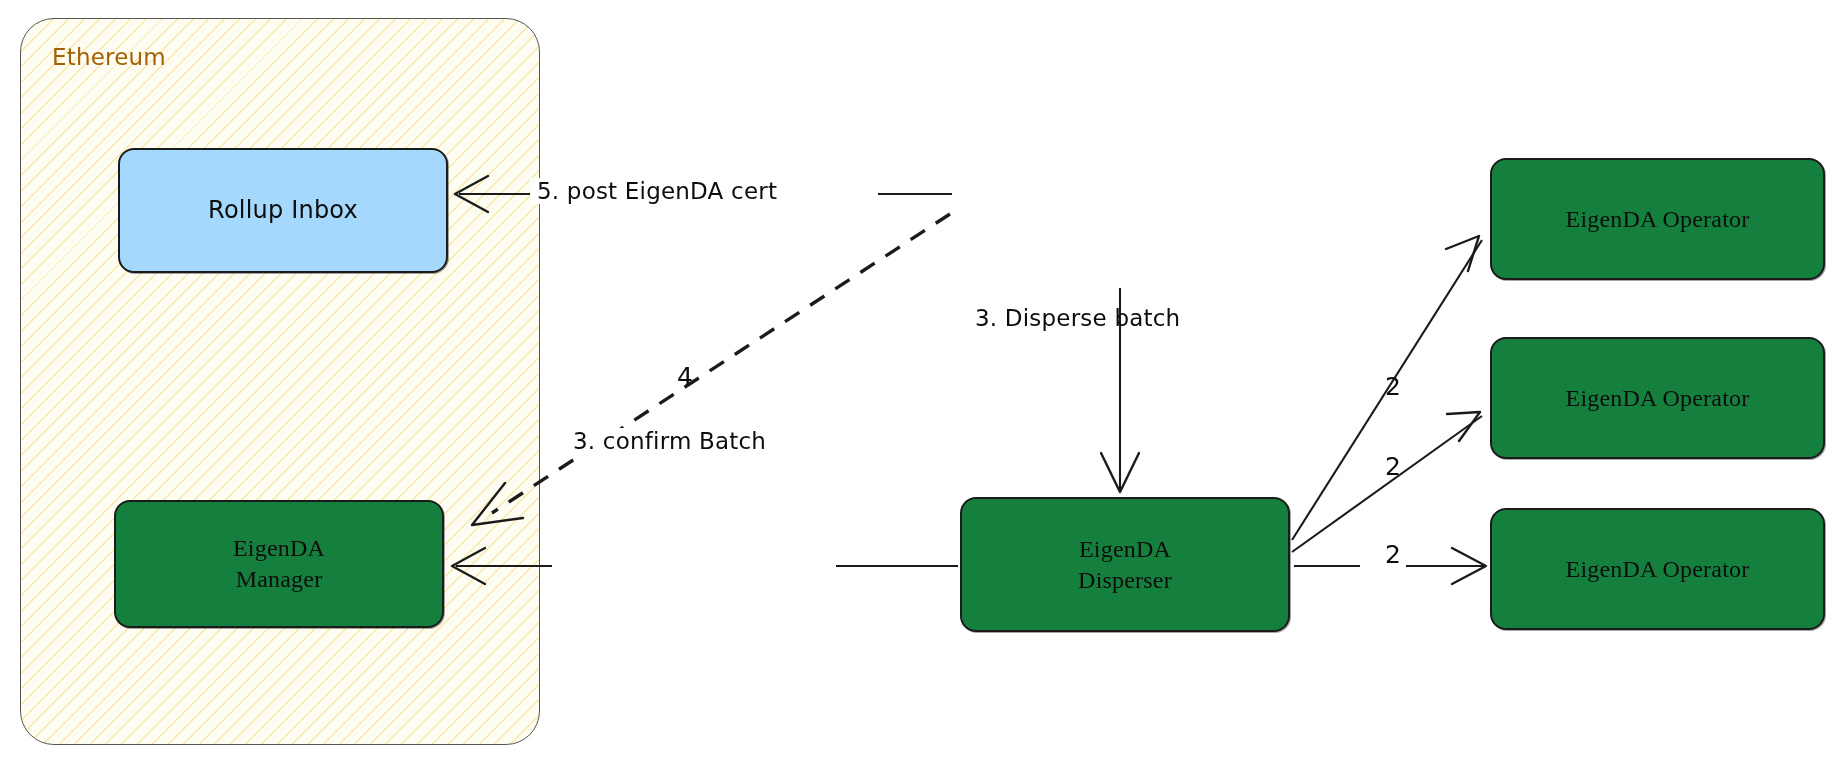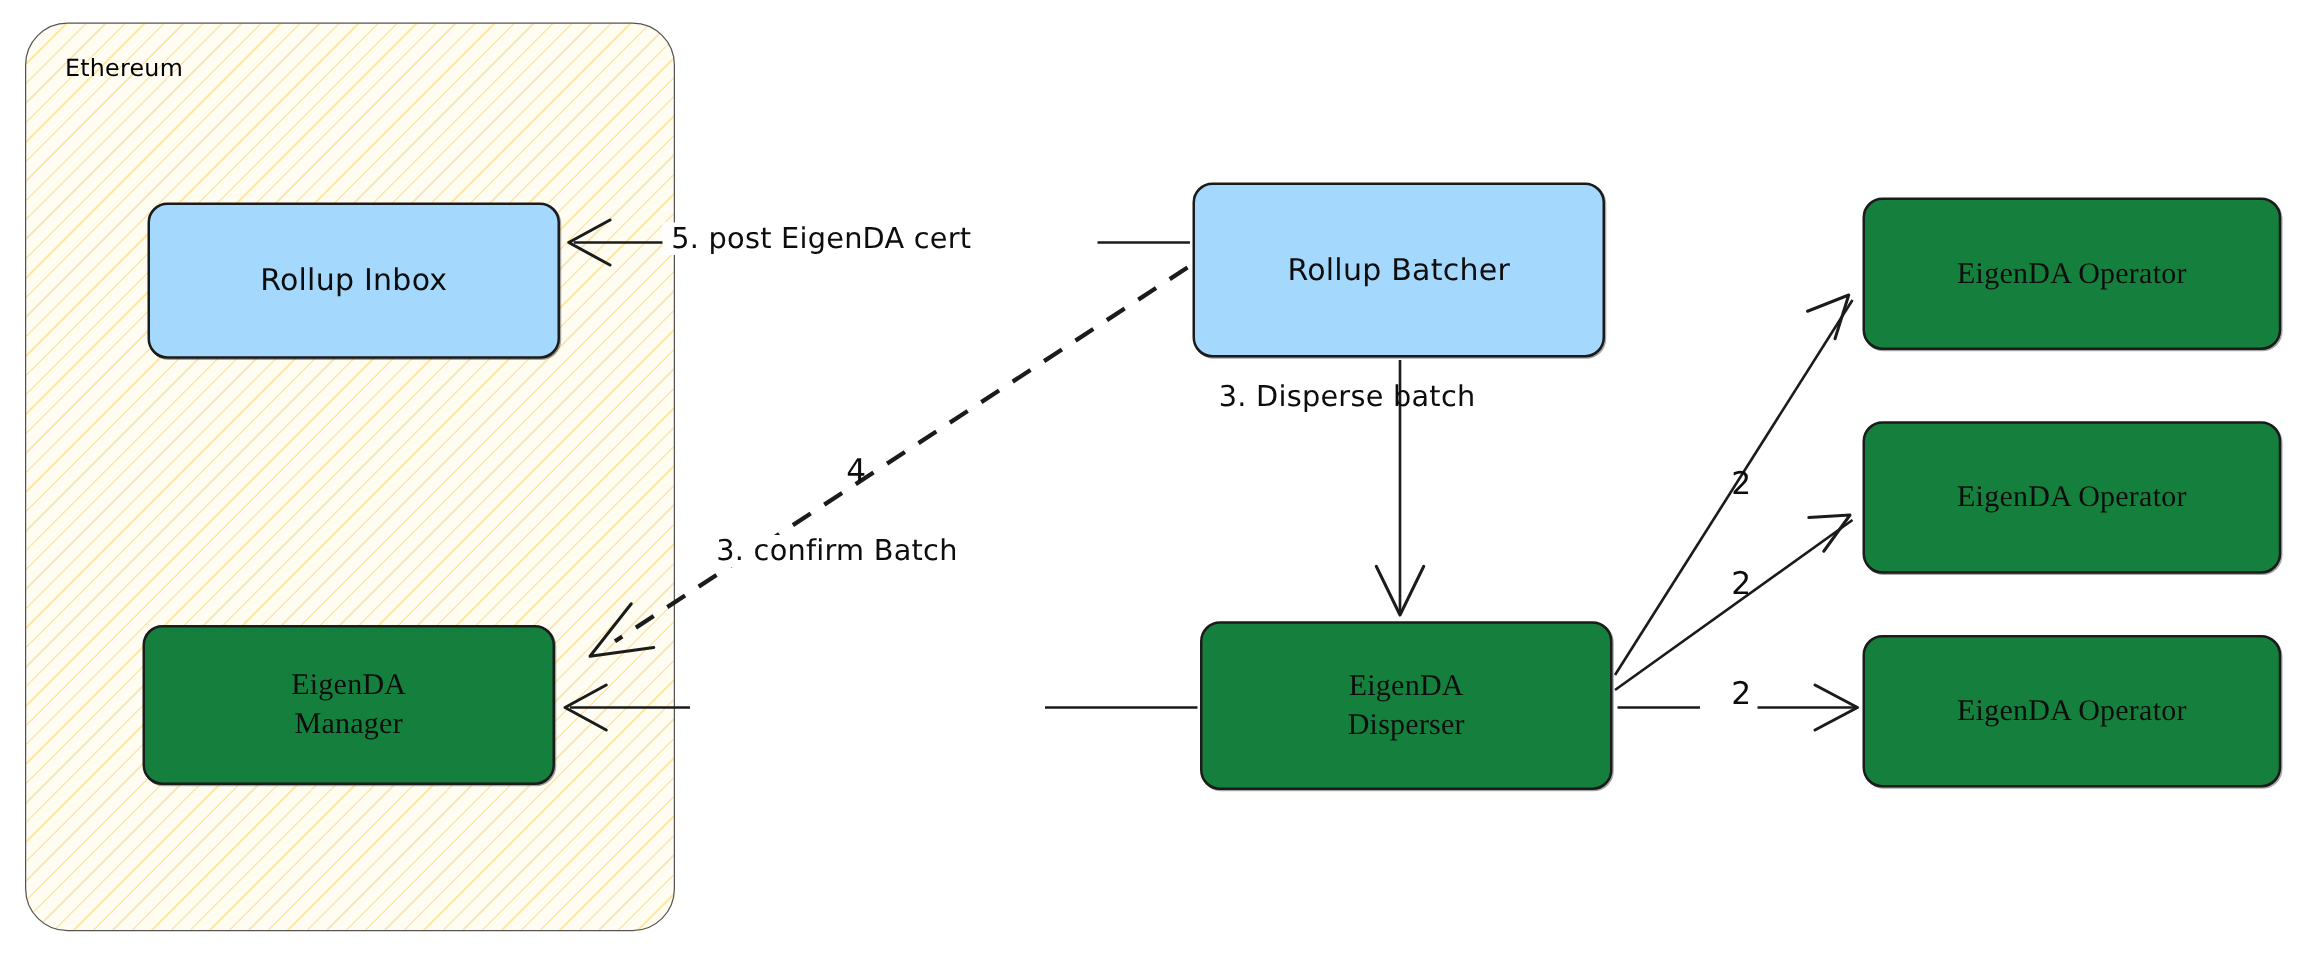--- a/index.html
+++ b/index.html
@@ -31,22 +31,22 @@
         135deg,
         rgba(250, 215, 120, 0.55) 0px,
         rgba(250, 215, 120, 0.55) 1.4px,
         rgba(255, 255, 255, 0) 1.4px,
         rgba(255, 255, 255, 0) 11px);
   }
   .cluster-label {
     position: absolute;
     left: 52px;
     top: 44px;
-    font-size: 19px;
-    color: #000000;
+    font-size: 23px;
+    color: #a16207;
     letter-spacing: 0.2px;
     white-space: nowrap;
   }
 
   
   .node {
     position: absolute;
     box-sizing: border-box;
     border: 2.2px solid #1b1b1b;
     border-radius: 16px;
@@ -57,21 +57,21 @@
     font-size: 24px;
     line-height: 1.28;
     color: #0d0d0d;
     letter-spacing: 0.2px;
     white-space: pre-line;
     box-shadow: 1px 1px 0 rgba(0,0,0,0.35);
   }
   .node.blue  { background: #a5d8fd; }
   .node.green { background: #15803d; font-family: Liberation Serif, serif; }
 
-  #node-rollup-inbox    { left: 118px;  top: 162px; width: 330px; height: 125px; }
+  #node-rollup-inbox    { left: 118px;  top: 148px; width: 330px; height: 125px; }
   #node-eigenda-manager { left: 114px;  top: 500px; width: 330px; height: 128px; }
   #node-rollup-batcher  { left: 954px;  top: 146px; width: 330px; height: 140px; }
   #node-eigenda-disperser { left: 960px; top: 497px; width: 330px; height: 135px; }
   #node-operator-1 { left: 1490px; top: 158px; width: 335px; height: 122px; }
   #node-operator-2 { left: 1490px; top: 337px; width: 335px; height: 122px; }
   #node-operator-3 { left: 1490px; top: 508px; width: 335px; height: 122px; }
 
   
   #edges {
     position: absolute;
@@ -171,21 +171,20 @@
       <path class="edge-path" d="M 1406 566 L 1484 566"></path>
       <path class="edge-head" d="M 1452 548 L 1486 566 L 1452 584"></path>
     </g>
   </svg>
 
   <div class="node blue" id="node-rollup-inbox">Rollup Inbox</div>
 
   <div class="node green" id="node-eigenda-manager">EigenDA
 Manager</div>
 
-  <div class="node blue" id="node-rollup-batcher">Rollup Batcher</div>
 
   <div class="node green" id="node-eigenda-disperser">EigenDA
 Disperser</div>
 
   <div class="node green" id="node-operator-1">EigenDA Operator</div>
 
   <div class="node green" id="node-operator-2">EigenDA Operator</div>
 
   <div class="node green" id="node-operator-3">EigenDA Operator</div>
 

